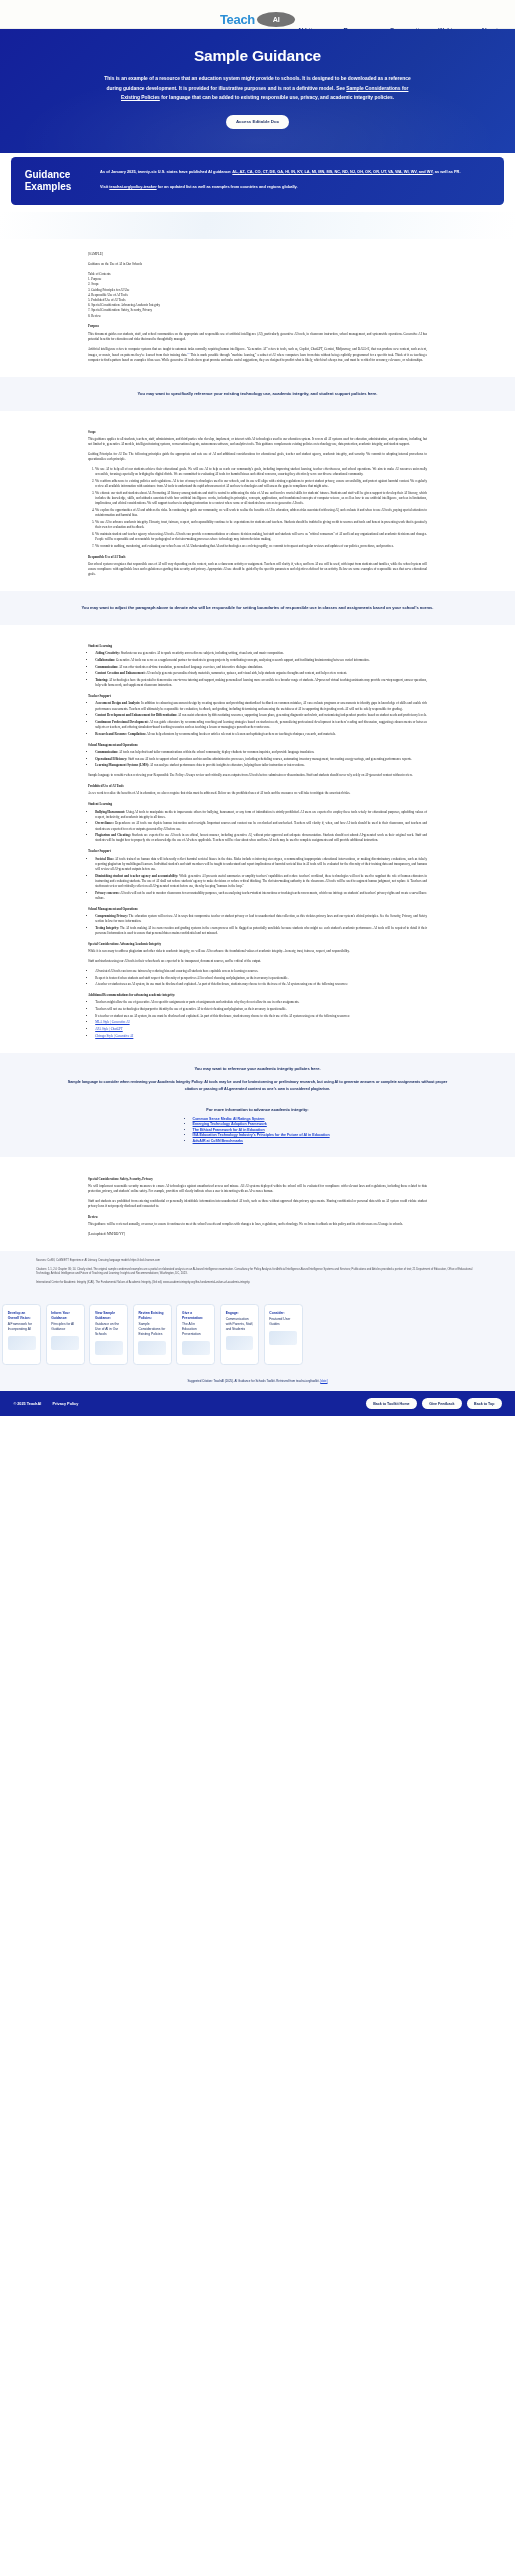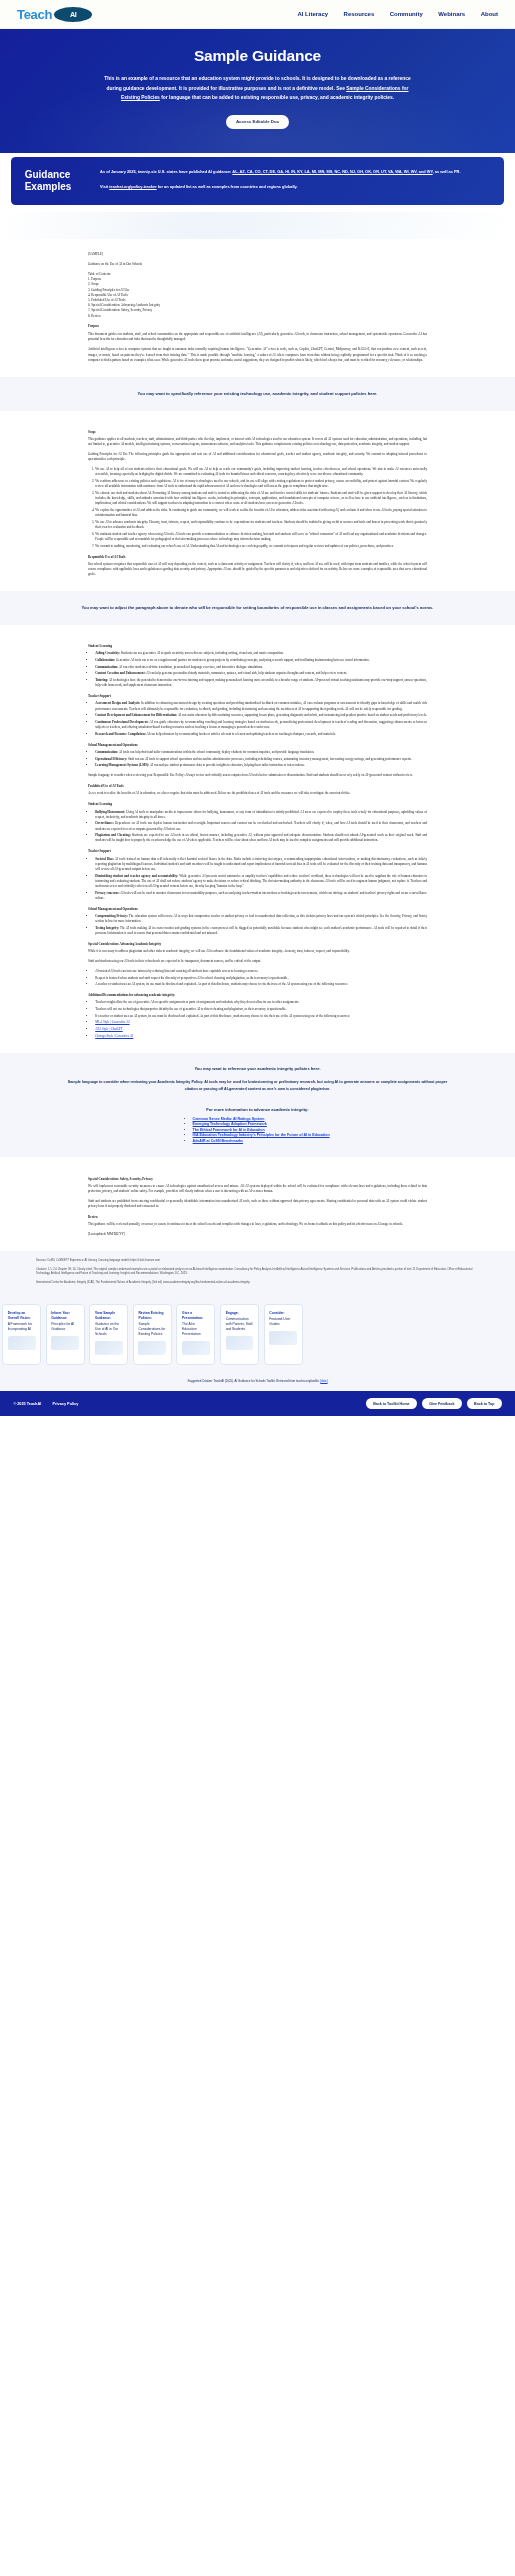--- a/index.html
+++ b/index.html
@@ -8,25 +8,25 @@
     width:515px;
     font-family:"Liberation Sans", sans-serif;
     background:#ffffff;
     color:#12265c;
     -webkit-font-smoothing:antialiased;
   }
 
   
   .topnav{
     height:29px; background:#fdfdfa; display:flex; align-items:center;
-    padding:12px 17px; border-bottom:0.5px solid #f0f0ec;
+    padding:12px 17px; border-bottom:0.5px solid #f0f0ec;flex-direction:column;
   }
   .logo{ display:flex; align-items:center; gap:2.1px; font-weight:bold; font-size:13px; color:#2b8fd6; letter-spacing:-0.3px;}
   .logo .badge{
-    width:38px;height:15px;border-radius:50%;background:#0c4a6e;color:#fff;
+    width:38px;height:15px;border-radius:50%;background:#737373;color:#fff;
     font-size:7.2px;display:flex;align-items:center;justify-content:center;font-weight:bold;
   }
   .navlinks{ margin-left:auto; display:flex; gap:15.5px; font-size:6px; font-weight:600; color:#132a7a;}
   .navlinks a{ color:#132a7a; text-decoration:none;}
 
   
   .hero{
     background:linear-gradient(135deg,#14209a 0%,#142a9e 35%,#19379f 70%,#1c3fae 100%);
     color:#fff; text-align:center; padding:17.5px 0 24px; position:relative; overflow:hidden;
   }

